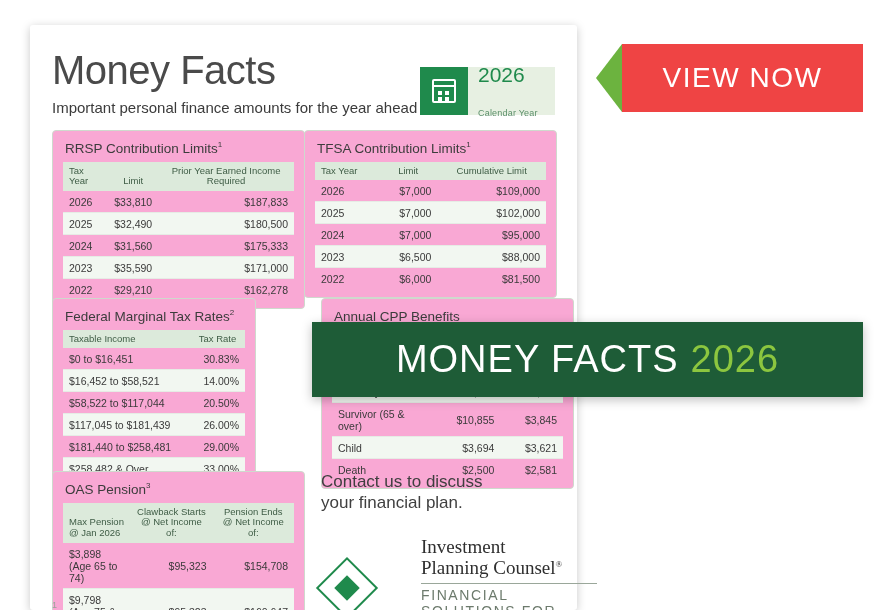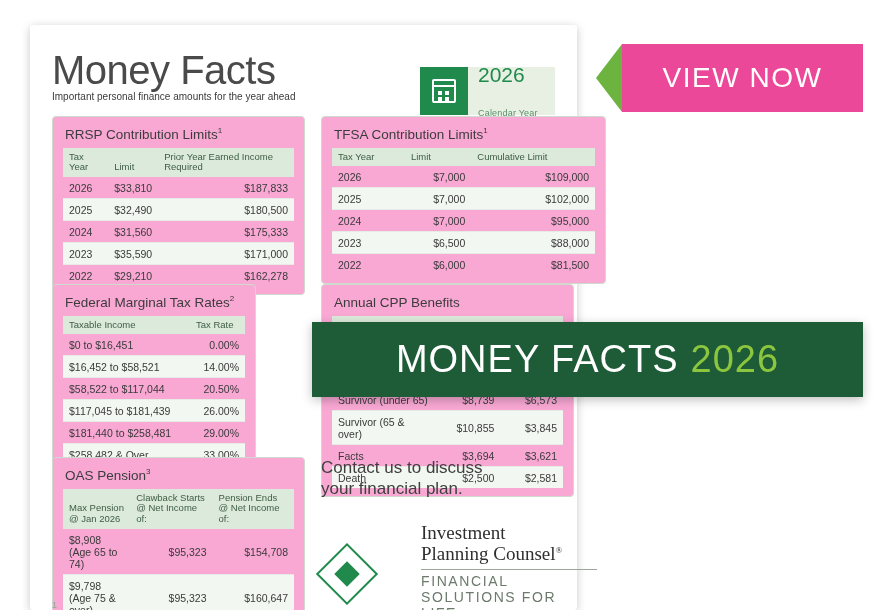--- a/index.html
+++ b/index.html
@@ -29,23 +29,23 @@
 
   .doc-title {
     font-size: 40px;
     color: #4a4a4a;
     font-weight: normal;
     letter-spacing: -0.5px;
     margin: 6px 0 0 0;
     line-height: 1.05;
   }
   .doc-sub {
-    font-size: 10px;
+    font-size: 15px;
     color: #3b3b3b;
-    margin-top: 0;
+    margin-top: 8px;
   }
 
   
   .year-badge {
     position: absolute;
     right: 22px; top: 42px;
     width: 135px; height: 48px;
     background: #e7f0e2;
     display: flex;
     align-items: center;
@@ -113,38 +113,38 @@
     width: 100%;
     border-collapse: collapse;
     font-size: 10.5px;
     color: #3a3a3a;
   }
   table.fin thead th {
     background: #dceadb;
     color: #3f5d46;
     font-weight: normal;
     font-size: 9.5px;
-    text-align: left;
+    text-align: center;
     padding: 4px 6px;
     line-height: 1.15;
     vertical-align: bottom;
   }
   table.fin thead th.left { text-align: left; }
   table.fin tbody td {
     padding: 4.5px 6px;
     text-align: right;
     border-bottom: 1px solid #e6ece5;
   }
   table.fin tbody td.left { text-align: left; }
   table.fin tbody tr:nth-child(even) { background: #f2f7f1; }
   table.fin tbody tr:last-child td { border-bottom: none; }
 
   
   #panel-rrsp   { left: 0px;   top: 0px;   width: 253px; }
-  #panel-tfsa   { left: 269px; top: 0px;   width: 285px; }
+  #panel-tfsa   { left: 252px; top: 0px;   width: 253px; }
   #panel-tax    { left: 0px;   top: 168px; width: 204px; }
   #panel-cpp    { left: 269px; top: 168px; width: 253px; }
   #panel-oas    { left: 0px;   top: 341px; width: 253px; }
 
   
   .contact {
     position: absolute;
     left: 269px; top: 341px; width: 260px;
   }
   .contact-head {
@@ -196,21 +196,21 @@
     left: 22px; bottom: 0px;
     font-size: 9px;
     color: #9aa29a;
   }
 
   
   .view-now {
     position: absolute;
     left: 622px; top: 44px;
     width: 241px; height: 68px;
-    background: #ec4899;
+    background: #ef4444;
     color: #ffffff;
     display: flex;
     align-items: center;
     justify-content: center;
     font-size: 28px;
     letter-spacing: 1.5px;
     cursor: pointer;
   }
   .view-now:before {
     content: "";
@@ -352,21 +352,21 @@
         <table class="fin">
           <thead>
             <tr>
               <th class="left">Taxable Income</th>
               <th>Tax Rate</th>
             </tr>
           </thead>
           <tbody>
             <tr>
                 <td class="left">$0 to $16,451</td>
-                <td>0.00%</td>
+                <td>30.83%</td>
               </tr>
             <tr>
                 <td class="left">$16,452 to $58,521</td>
                 <td>14.00%</td>
               </tr>
             <tr>
                 <td class="left">$58,522 to $117,044</td>
                 <td>20.50%</td>
               </tr>
             <tr>
@@ -400,31 +400,26 @@
                 <td class="left">Retirement (at 65)</td>
                 <td>$17,196</td>
                 <td>$9,117</td>
               </tr>
             <tr>
                 <td class="left">Disability</td>
                 <td>$20,079</td>
                 <td>$14,118</td>
               </tr>
             <tr>
-                <td class="left">Survivor (under 65)</td>
-                <td>$8,739</td>
-                <td>$6,573</td>
-              </tr>
-            <tr>
                 <td class="left">Survivor (65 &amp; over)</td>
                 <td>$10,855</td>
                 <td>$3,845</td>
               </tr>
             <tr>
-                <td class="left">Facts</td>
+                <td class="left">Child</td>
                 <td>$3,694</td>
                 <td>$3,621</td>
               </tr>
             <tr>
                 <td class="left">Death</td>
                 <td>$2,500</td>
                 <td>$2,581</td>
               </tr>
           </tbody>
         </table>
@@ -435,21 +430,21 @@
         <table class="fin">
           <thead>
             <tr>
               <th class="left">Max Pension @ Jan 2026</th>
               <th>Clawback Starts @ Net Income of:</th>
               <th>Pension Ends @ Net Income of:</th>
             </tr>
           </thead>
           <tbody>
             <tr>
-                <td class="left">$8,908 (Age 65 to 74)</td>
+                <td class="left">$3,898 (Age 65 to 74)</td>
                 <td>$95,323</td>
                 <td>$154,708</td>
               </tr>
             <tr>
                 <td class="left">$9,798 (Age 75 &amp; over)</td>
                 <td>$95,323</td>
                 <td>$160,647</td>
               </tr>
           </tbody>
         </table>

